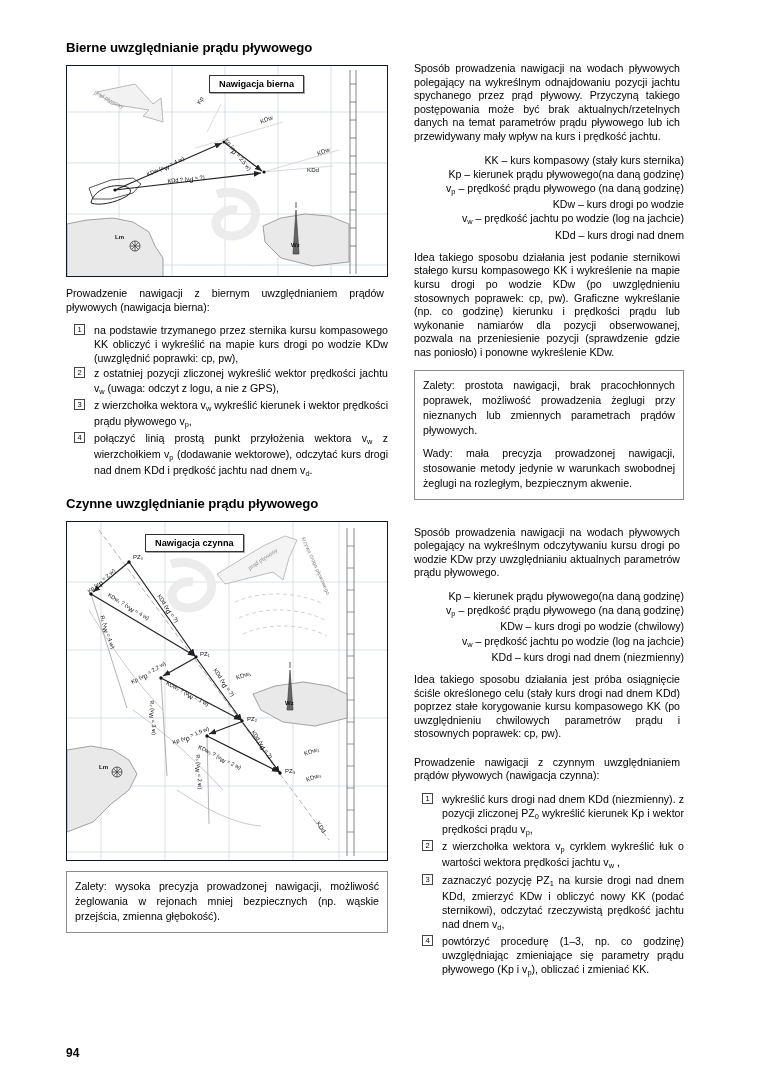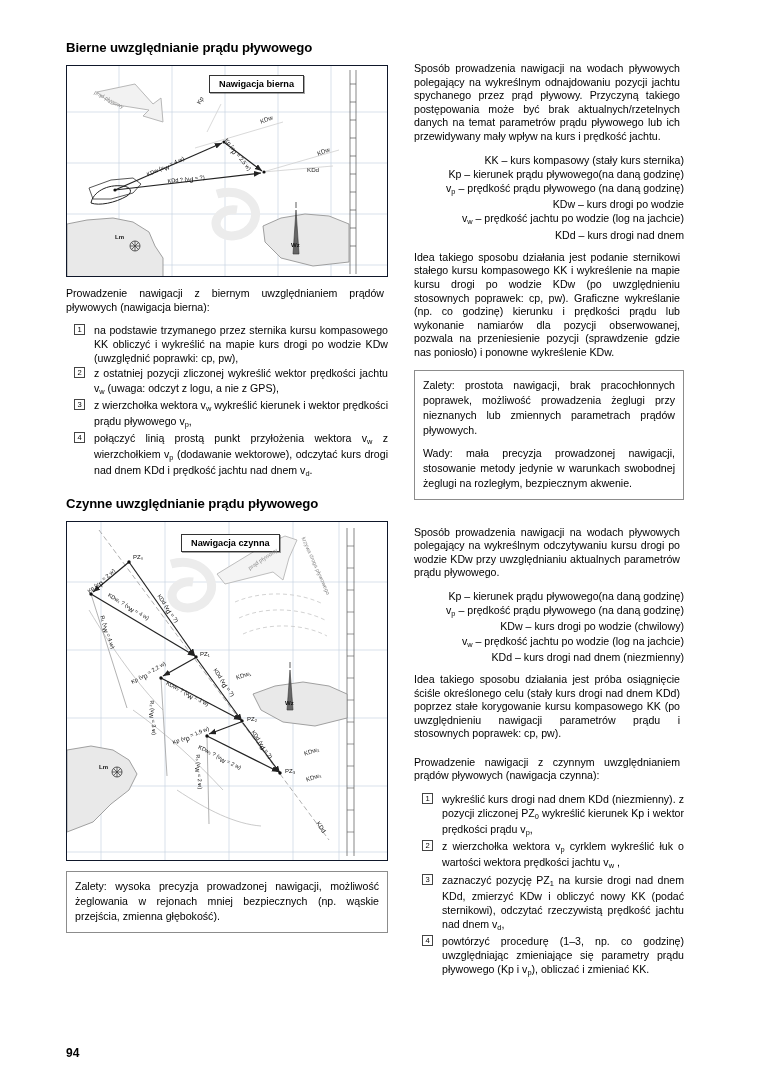--- a/index.html
+++ b/index.html
@@ -363,21 +363,21 @@
             <circle cx="213" cy="251" r="1.7"></circle>
           </g>
 
           <circle cx="50" cy="250" r="5" fill="none" stroke="#333" stroke-width="0.8"></circle>
           <path d="M50,245 L50,255 M45,250 L55,250 M46.5,246.5 L53.5,253.5 M53.5,246.5 L46.5,253.5" stroke="#333" stroke-width="0.7"></path>
 
           <path d="M220,188 L223,148 L226,188 Z" fill="#666" stroke="#333" stroke-width="0.6"></path>
           <path d="M223,146 L223,140" stroke="#333" stroke-width="0.8"></path>
         </svg>
 
-        <div class="fig-caption-box" style="left:78px; top:12px;margin-left:36px;">Nawigacja czynna</div>
+        <div class="fig-caption-box" style="left:78px; top:12px;">Nawigacja czynna</div>
 
         <span class="vec-label" style="left:180px; top:44px; transform:rotate(-34deg); transform-origin:left top; color:#8e8e8e;">prąd pływowy</span>
 
         <span class="vec-label" style="left:239px; top:14px; transform:rotate(66deg); transform-origin:left top; color:#8e8e8e;">krzywa droga pływowego</span>
 
         <span class="pt-label" style="left:66px; top:32px;">PZ₀</span>
         <span class="pt-label" style="left:133px; top:129px;">PZ₁</span>
         <span class="pt-label" style="left:180px; top:194px;">PZ₂</span>
         <span class="pt-label" style="left:218px; top:246px;">PZ₃</span>
 
@@ -439,21 +439,21 @@
       <p class="body">Sposób prowadzenia nawigacji na wodach pływowych polegający na wykreślnym odczytywaniu kursu drogi po wodzie KDw przy uwzględnianiu aktualnych parametrów prądu pływowego.</p>
 
       <ul class="legend">
         <li>Kp – kierunek prądu pływowego(na daną godzinę)</li>
         <li>v<sub>p</sub> – prędkość prądu pływowego (na daną godzinę)</li>
         <li>KDw – kurs drogi po wodzie (chwilowy)</li>
         <li>v<sub>w</sub> – prędkość jachtu po wodzie (log na jachcie)</li>
         <li>KDd – kurs drogi nad dnem (niezmienny)</li>
       </ul>
 
-      <p class="body">Idea takiego sposobu działania jest próba osiągnięcie ściśle określonego celu (stały kurs drogi nad dnem KDd) poprzez stałe korygowanie kursu kompasowego KK (po uwzględnieniu nawigacji parametrów prądu i stosownych poprawek: cp, pw).</p>
+      <p class="body">Idea takiego sposobu działania jest próba osiągnięcie ściśle określonego celu (stały kurs drogi nad dnem KDd) poprzez stałe korygowanie kursu kompasowego KK (po uwzględnieniu chwilowych parametrów prądu i stosownych poprawek: cp, pw).</p>
 
       <div style="height:6px;"></div>
 
       <p class="body intro-lead">Prowadzenie nawigacji z czynnym uwzględnianiem prądów pływowych (nawigacja czynna):</p>
 
       <ol class="steps">
         <li><span class="num">1</span><span>wykreślić kurs drogi nad dnem KDd (niezmienny). z pozycji zliczonej PZ<sub>0</sub> wykreślić kierunek Kp i wektor prędkości prądu v<sub>p</sub>,</span></li>
         <li><span class="num">2</span><span>z wierzchołka wektora v<sub>p</sub> cyrklem wykreślić łuk o wartości wektora prędkości jachtu v<sub>w</sub> ,</span></li>
         <li><span class="num">3</span><span>zaznaczyć pozycję PZ<sub>1</sub> na kursie drogi nad dnem KDd, zmierzyć KDw i obliczyć nowy KK (podać sternikowi), odczytać rzeczywistą prędkość jachtu nad dnem v<sub>d</sub>,</span></li>
         <li><span class="num">4</span><span>powtórzyć procedurę (1–3, np. co godzinę) uwzględniając zmieniające się parametry prądu pływowego (Kp i v<sub>p</sub>), obliczać i zmieniać KK.</span></li>

